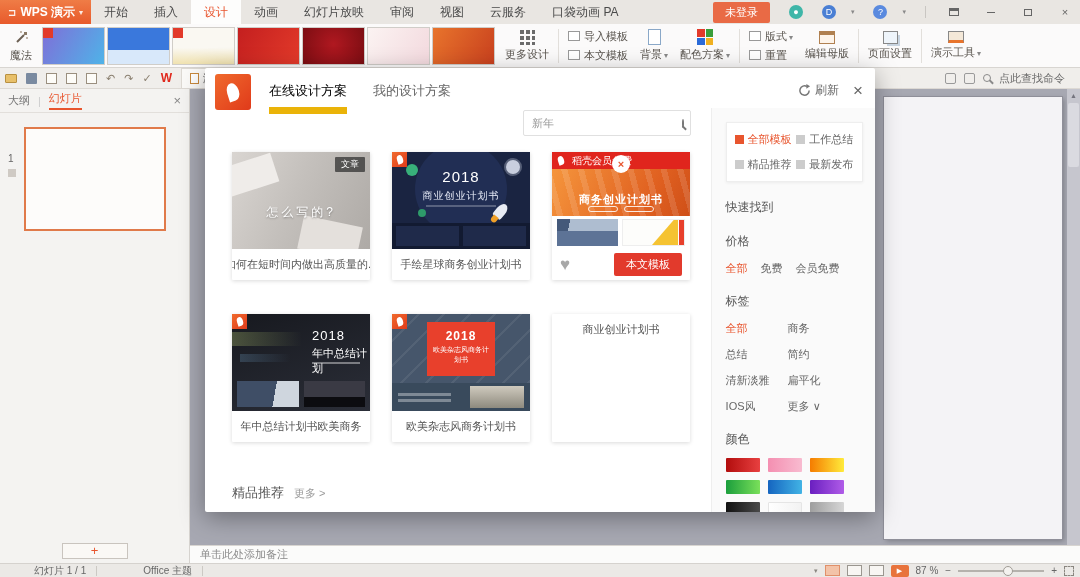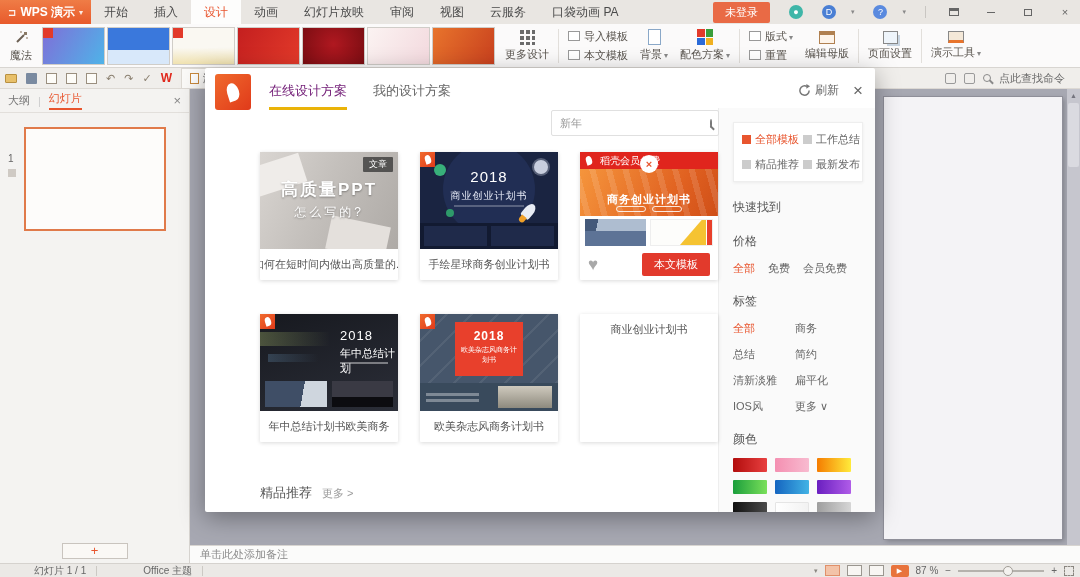--- a/index.html
+++ b/index.html
@@ -106,25 +106,25 @@
   .zoom-thumb { position:absolute; top:-4px; left:52%; width:10px; height:10px; border-radius:50%; background:#f4f2ef; border:1px solid #a09c96; }
   .fit-ic { width:10px; height:10px; border:1px dashed #8a8680; }
   .sb-caret { font-size:7px; color:#8a8680; }
 
   
   .dialog { position:absolute; left:205px; top:68px; width:670px; height:444px; background:#fff; box-shadow:0 6px 24px rgba(0,0,0,.35); border-radius:2px; display:flex; flex-direction:column; }
   .dlg-head { height:40px; display:flex; align-items:flex-start; padding:6px 12px 0 10px; position:relative; }
   .dlg-logo { width:36px; height:36px; background:linear-gradient(135deg,#f06a2d,#e03a1a); border-radius:3px; display:flex; align-items:center; justify-content:center; }
   .dlg-tabs { display:flex; gap:26px; margin-left:18px; padding-top:8px; font-size:13px; }
   .dlg-tab { color:#666; padding-bottom:7px; }
-  .dlg-tab.active { color:#701a75; border-bottom:3px solid #eab308; }
+  .dlg-tab.active { color:#000000; border-bottom:7px solid #eab308; }
   .dlg-head-right { margin-left:auto; display:flex; align-items:center; gap:14px; padding-top:8px; font-size:12px; color:#666; }
   .refresh-wrap { display:flex; align-items:center; gap:4px; }
   .dlg-close { font-size:17px; color:#666; line-height:1; }
-  .dlg-body { flex:1; display:flex; min-height:0;margin-left:28px; }
+  .dlg-body { flex:1; display:flex; min-height:0; }
   .dlg-main { width:525px; position:relative; padding:0 0 0 27px; }
   .search-box { position:absolute; top:2px; left:318px; width:168px; height:26px; border:1px solid #e0e0e0; border-radius:2px; display:flex; align-items:center; background:#fff; }
   .search-box input { border:none; outline:none; flex:1; font-size:11px; color:#999; padding:0 8px; font-family:inherit; background:transparent; }
   .search-mag { width:9px; height:9px; border:1.5px solid #777; border-radius:50%; position:relative; margin-right:12px; }
   .search-mag::after { content:""; position:absolute; width:5px; height:1.5px; background:#777; transform:rotate(45deg); right:-4px; bottom:-2px; }
 
   .grid { display:grid; grid-template-columns:repeat(3,138px); column-gap:22px; row-gap:34px; margin-top:44px; }
   .card { background:#fff; box-shadow:0 1px 4px rgba(0,0,0,.15); border-radius:1px; }
   .card-img { height:97px; position:relative; overflow:hidden; }
   .card-cap { height:31px; display:flex; align-items:center; justify-content:center; font-size:11px; color:#555; padding:0 4px; white-space:nowrap; overflow:hidden; }
@@ -447,21 +447,20 @@
           <input value="新年" style="">
           <span class="search-mag"></span>
         </div>
 
         <div class="grid">
 
           <div class="card">
             <div class="card-img c1">
               <i class="ph1"></i>
               <i class="ph2"></i>
-              <div class="c1-t1">高质量PPT</div>
               <div class="c1-t2">怎么写的?</div>
               <span class="art-badge">文章</span>
             </div>
             <div class="card-cap">如何在短时间内做出高质量的...</div>
           </div>
 
           <div class="card">
             <div class="card-img c2">
               <span class="badge-logo">
                   <span class="flame"></span>

